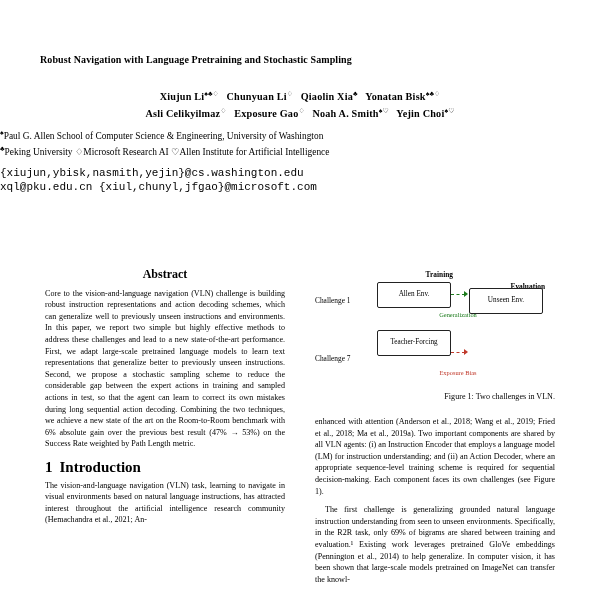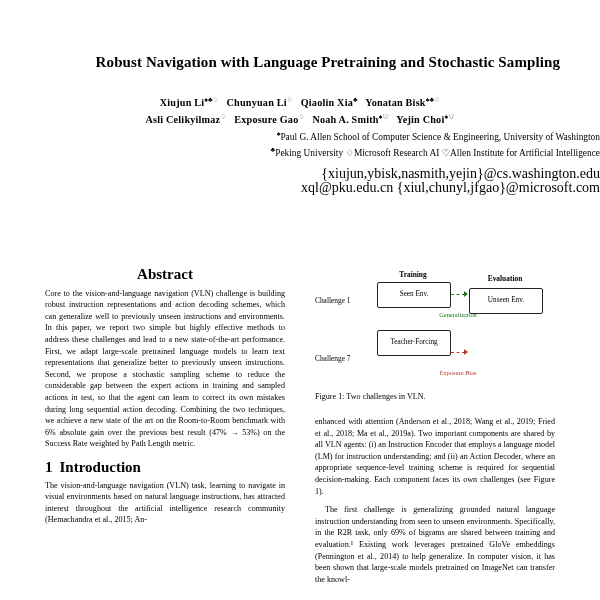--- a/index.html
+++ b/index.html
@@ -15,22 +15,22 @@
     overflow: hidden;
   }
   .page {
     position: relative;
     width: 600px;
     height: 600px;
     padding: 0;
     box-sizing: border-box;
   }
   .title {
-    text-align: right;
-    font-size: 15px;
+    text-align: left;
+    font-size: 10px;
     font-weight: bold;
     margin: 54px 40px 0 40px;
     letter-spacing: 0.1px;
   }
   .authors {
     text-align: center;
     margin-top: 22px;
     font-size: 10.2px;
     line-height: 15px;
   }
@@ -39,29 +39,30 @@
   }
   .authors .name {
     font-weight: bold;
     letter-spacing: 0.2px;
   }
   .sup {
     font-size: 7px;
     vertical-align: super;
   }
   .affils {
-    text-align: right;
+    text-align: left;
+    margin-top: 5px;
     font-size: 9.4px;
     line-height: 13px;
   }
   .emails {
-    text-align: right;
+    text-align: left;
     margin-top: 7px;
-    font-family: Liberation Serif, serif;
-    font-size: 14px;
+    font-family: Liberation Mono, monospace;
+    font-size: 11px;
     line-height: 14px;
   }
   .columns {
     position: absolute;
     top: 215px;
     left: 0;
     width: 600px;
     height: 385px;
   }
   .col {
@@ -70,21 +71,21 @@
     width: 240px;
     font-size: 8.1px;
     line-height: 11.6px;
     text-align: justify;
   }
   .col.left { left: 45px; }
   .col.right { left: 315px; }
   .sec-head {
     text-align: center;
     font-weight: bold;
-    font-size: 15px;
+    font-size: 12px;
     margin: 0 0 7px 0;
   }
   .numbered-head {
     font-weight: bold;
     font-size: 15px;
     margin: 12px 0 6px 0;
   }
   .numbered-head .num {
     margin-right: 7px;
   }
@@ -110,21 +111,21 @@
     line-height: 1;
     display: flex;
     align-items: center;
     justify-content: center;
     background: #fff;
   }
   .fig-colhead {
     position: absolute;
     font-size: 7.4px;
     font-weight: bold;
-    text-align: center;
+    text-align: right;
     width: 80px;
   }
   .fig-rowhead {
     position: absolute;
     font-size: 7.4px;
     text-align: left;
     width: 70px;
   }
   .fig-note {
     position: absolute;
@@ -143,21 +144,21 @@
   .arrow-head {
     position: absolute;
     width: 0; height: 0;
     border-top: 3px solid transparent;
     border-bottom: 3px solid transparent;
     border-left: 4px solid #1a7a1a;
   }
   .arrow-head.red { border-left-color: #c0392b; }
   .fig-caption {
     font-size: 8.1px;
-    text-align: left;
+    text-align: right;
     margin-top: 4px;
   }
 </style>
 </head>
 <body>
 
 <div class="page">
 
   <div class="title">Robust Navigation with Language Pretraining and Stochastic Sampling</div>
 
@@ -189,33 +190,33 @@
   <div class="columns">
 
     <div class="col left">
       <div class="sec-head">Abstract</div>
       <div class="abstract-body">
         <p class="first">Core to the vision-and-language navigation (VLN) challenge is building robust instruction representations and action decoding schemes, which can generalize well to previously unseen instructions and environments. In this paper, we report two simple but highly effective methods to address these challenges and lead to a new state-of-the-art performance. First, we adapt large-scale pretrained language models to learn text representations that generalize better to previously unseen instructions. Second, we propose a stochastic sampling scheme to reduce the considerable gap between the expert actions in training and sampled actions in test, so that the agent can learn to correct its own mistakes during long sequential action decoding. Combining the two techniques, we achieve a new state of the art on the Room-to-Room benchmark with 6% absolute gain over the previous best result (47% → 53%) on the Success Rate weighted by Path Length metric.</p>
       </div>
       <div class="numbered-head">
         <span class="num">1</span><span>Introduction</span>
       </div>
-      <p class="first">The vision-and-language navigation (VLN) task, learning to navigate in visual environments based on natural language instructions, has attracted interest throughout the artificial intelligence research community (Hemachandra et al., 2015; An-</p>
+      <p class="first">The vision-and-language navigation (VLN) task, learning to navigate in visual environments based on natural language instructions, has attracted interest throughout the artificial intelligence research community (Hemachandra et al., 2021; An-</p>
     </div>
 
     <div class="col right">
 
       <div class="figure">
         <div class="fig-colhead" style="left:58px; top:0px;">Training</div>
-        <div class="fig-colhead" style="left:150px; top:4px;">Evaluation</div>
+        <div class="fig-colhead" style="left:150px; top:12px;">Evaluation</div>
 
         <div class="fig-rowhead" style="left:0px; top:26px;">Challenge 1</div>
         <div class="fig-rowhead" style="left:0px; top:84px;">Challenge 7</div>
 
-        <div class="fig-box" style="left:62px; top:13px; width:72px; height:24px;">Seen Env.</div>
+        <div class="fig-box" style="left:62px; top:13px; width:72px; height:24px;">Allen Env.</div>
         <div class="fig-box" style="left:154px; top:19px; width:72px; height:24px;">Unseen Env.</div>
 
         <div class="arrow-line" style="left:136px; top:25px; width:14px;"></div>
         <div class="arrow-head" style="left:149px; top:22px;"></div>
         <div class="fig-note" style="left:83px; top:40px;">Generalization</div>
 
         <div class="fig-box" style="left:62px; top:61px; width:72px; height:24px;">Teacher-Forcing</div>
 
         <div class="arrow-line red" style="left:136px; top:83px; width:14px;"></div>
         <div class="arrow-head red" style="left:149px; top:80px;"></div>

